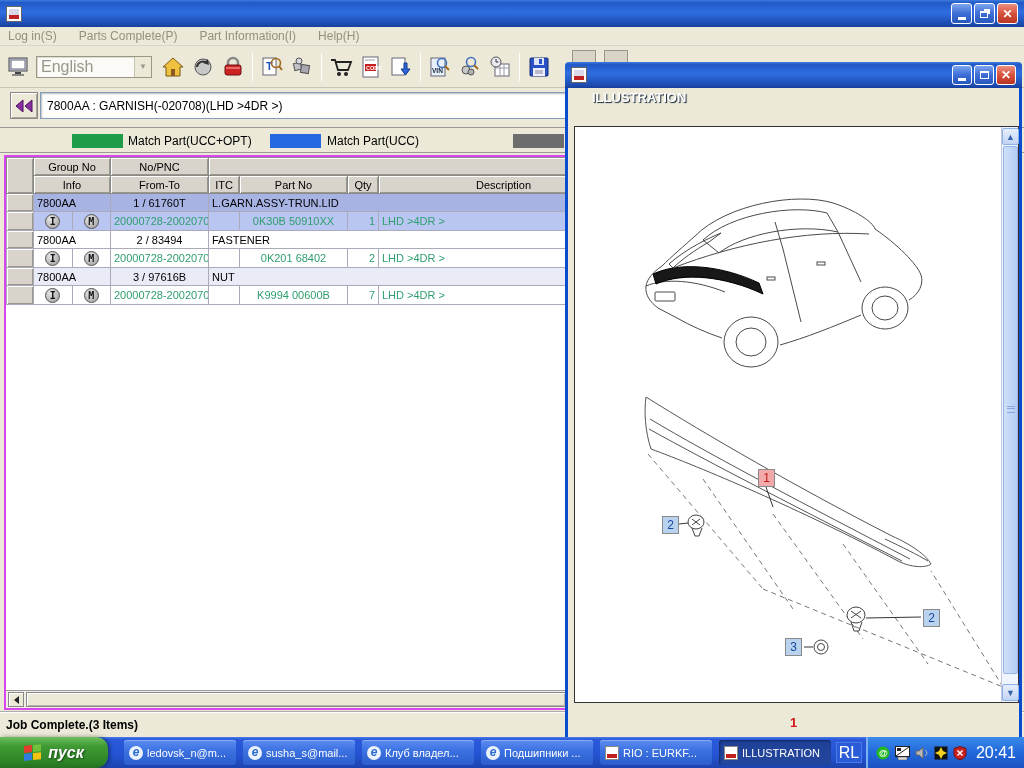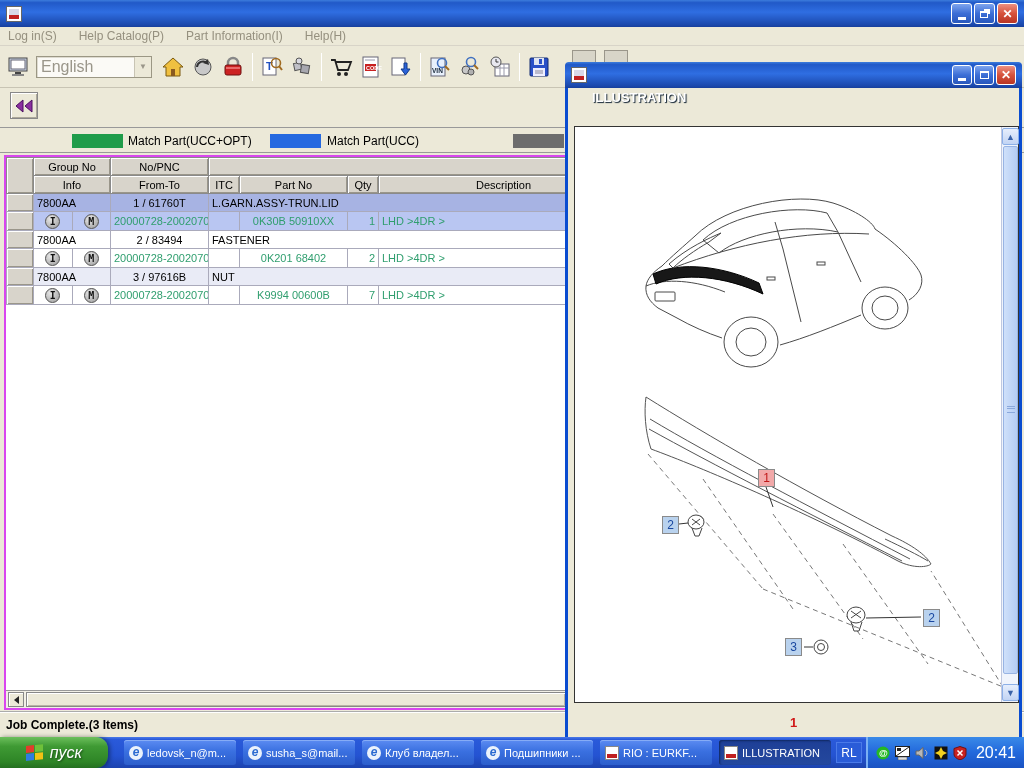--- a/index.html
+++ b/index.html
@@ -113,35 +113,35 @@
     display:flex; align-items:center; justify-content:center; font-size:12px; z-index:3; }
   .callout.red { background:#f2a9a9; color:#c01818; }
   .callout.blue { background:#b9d2ee; color:#1a48a0; }
 
   
   .taskbar { position:absolute; left:0; top:737px; width:1024px; height:31px; z-index:10;
     background:linear-gradient(180deg,#4a7ae8 0%,#2a5ada 8%,#2453d2 60%,#1c43ae 100%); display:flex; align-items:stretch; }
   .startbtn { width:108px; border-radius:0 12px 12px 0; margin-right:12px;
     background:linear-gradient(180deg,#6cbf5c 0%,#3f9a34 30%,#2e8526 80%,#247020 100%);
     box-shadow:2px 0 4px rgba(0,0,0,.4); display:flex; align-items:center; justify-content:center; gap:6px;
-    color:#fff; font-weight:normal; font-style:italic; font-size:16px; text-shadow:1px 1px 2px #1a4a14; }
+    color:#fff; font-weight:bold; font-style:italic; font-size:16px; text-shadow:1px 1px 2px #1a4a14; }
   .xpflag { width:18px; height:16px; display:grid; grid-template-columns:8px 8px; grid-template-rows:7px 7px; gap:1px; transform:skewY(-6deg); }
   .xpflag i:nth-child(1){background:#e23d2c;} .xpflag i:nth-child(2){background:#6fc13a;}
   .xpflag i:nth-child(3){background:#2f7de0;} .xpflag i:nth-child(4){background:#f2c214;}
   .taskbtn { width:112px; margin:3px 3px 3px 4px; border-radius:3px; padding:0 5px;
     background:linear-gradient(180deg,#5c8cf2 0%,#3a70e0 45%,#2c5ecc 100%);
     box-shadow:inset 0 1px 0 #86acf6; display:flex; align-items:center; gap:4px;
     color:#fff; font-size:11px; white-space:nowrap; overflow:hidden; }
   .taskbtn.active { background:linear-gradient(180deg,#1e3f96 0%,#24489e 100%); box-shadow:inset 1px 1px 2px #102860; }
   .tb-ico { flex:0 0 14px; height:14px; }
   .ie-ico { width:14px; height:14px; border-radius:50%; background:#eaf2fc; color:#2a6ad0; font-weight:bold; font-size:12px; line-height:13px; text-align:center; font-style:italic; }
   .kia-ico { width:14px; height:14px; background:#fff; border:1px solid #888; position:relative; }
   .kia-ico::after { content:""; position:absolute; left:1px; bottom:1px; right:1px; height:4px; background:#c02020; }
   .langbox { width:26px; margin:5px 2px; background:#2a5cd8; border:1px solid #4a7ae8; color:#fff;
-    display:flex; align-items:center; justify-content:center; font-size:12px; }
+    display:flex; align-items:center; justify-content:center; font-size:16px; }
   .tray { margin-left:2px; flex:1; background:linear-gradient(180deg,#3a8ae8 0%,#2268dc 50%,#1a52c2 100%);
     border-left:2px solid #7ab0f4; display:flex; align-items:center; justify-content:flex-end; gap:5px; padding-right:8px; }
   .tray .clock { color:#fff; font-size:16px; margin-left:4px; }
 
   svg { display:block; }
   .abs { position:absolute; }
 </style>
 </head>
 <body>
 
@@ -157,21 +157,21 @@
           </span>
         <span class="winbtn">
             <span class="g-restore"></span>
           </span>
         <span class="winbtn close g-x">✕</span>
       </span>
     </div>
 
     <div class="menubar">
       <span>Log in(S)</span>
-      <span>Help Catalog(P)</span>
+      <span>Parts Complete(P)</span>
       <span>Part Information(I)</span>
       <span>Help(H)</span>
     </div>
 
     <div class="toolbar">
       <span class="tbi">
         <svg width="24" height="24" viewBox="0 0 24 24">
             <rect x="2" y="3" width="18" height="13" fill="#cfd8e8" stroke="#444"></rect>
             <rect x="4" y="5" width="14" height="9" fill="#fff" stroke="#667"></rect>
             <rect x="8" y="17" width="6" height="2" fill="#444"></rect>
@@ -283,20 +283,21 @@
     <div class="peek" style="left:572px;"></div>
     <div class="peek" style="left:604px;"></div>
 
     <div class="navrow">
       <span class="backbtn">
         <svg width="18" height="14" viewBox="0 0 18 14">
             <polygon points="8,1 8,13 1,7" fill="#8b2fa0" stroke="#4a1060"></polygon>
             <polygon points="17,1 17,13 10,7" fill="#8b2fa0" stroke="#4a1060"></polygon>
           </svg>
       </span>
+      <input class="navfield" type="text" value="7800AA : GARNISH(-020708)(LHD &gt;4DR &gt;)" style="">
     </div>
 
     <div class="legendbar">
       <span class="swatch" style="left:72px;background:#1f9c4a;"></span>
       <span class="legend-label" style="left:128px;">Match Part(UCC+OPT)</span>
       <span class="swatch" style="left:270px;background:#2569e0;"></span>
       <span class="legend-label" style="left:327px;">Match Part(UCC)</span>
       <span class="swatch" style="left:513px;background:#6d6d6d;"></span>
     </div>
 

